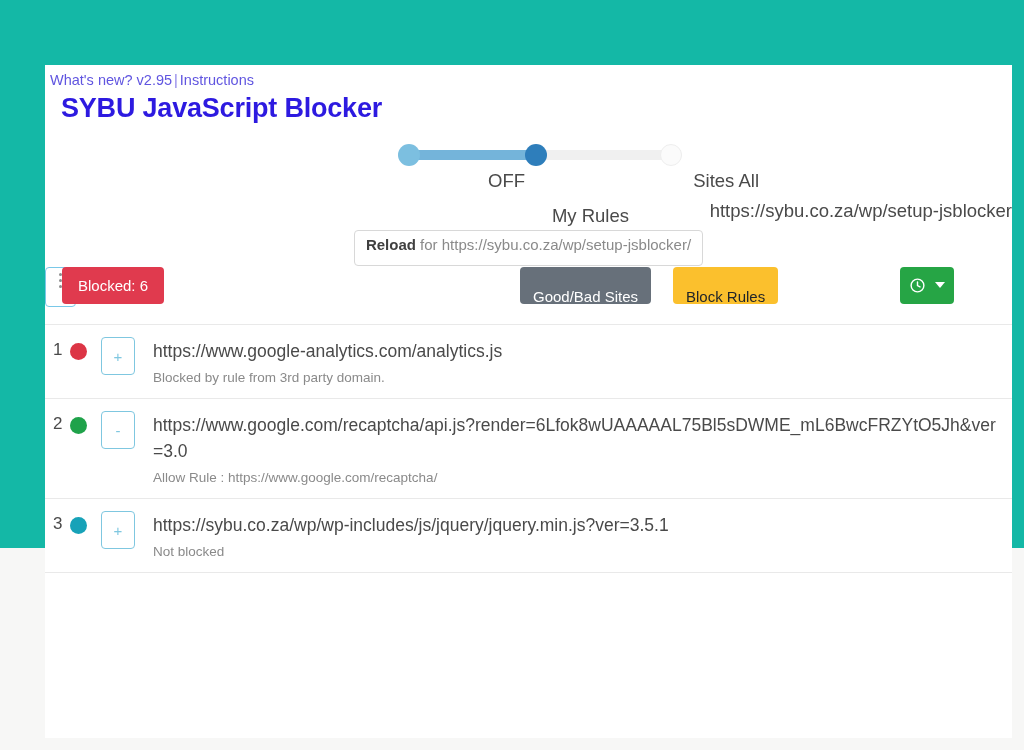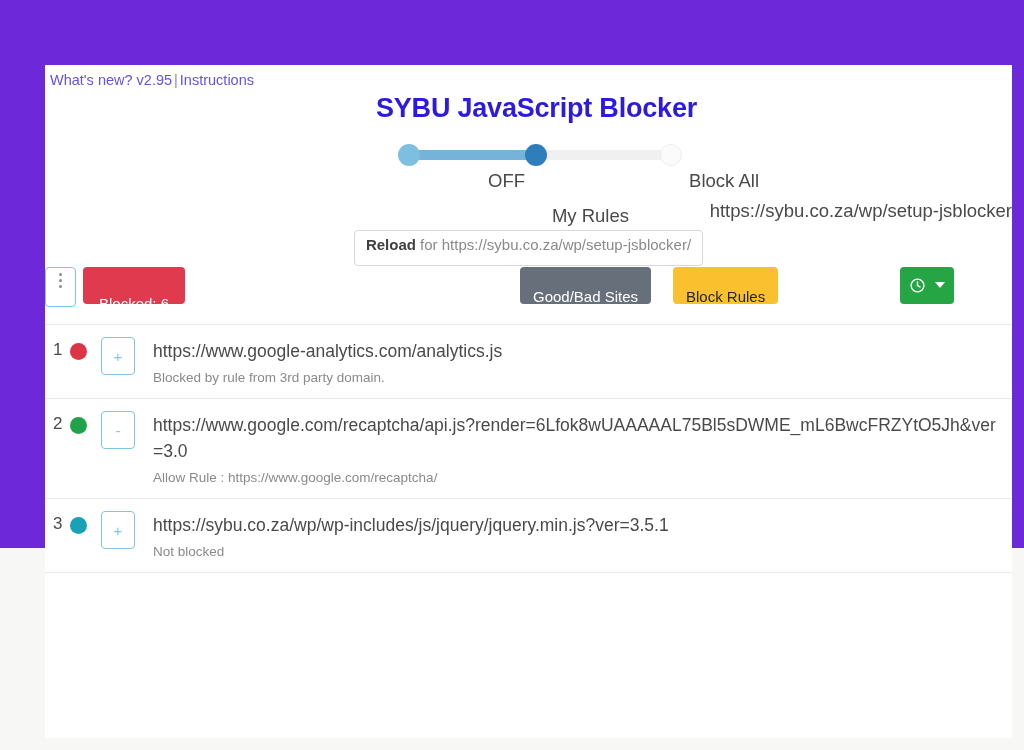--- a/index.html
+++ b/index.html
@@ -9,21 +9,21 @@
     width: 1024px;
     height: 750px;
     overflow: hidden;
     font-family: "Liberation Sans", sans-serif;
   }
 
   #app {
     position: relative;
     width: 1024px;
     height: 548px;
-    background: #6d28d9;
+    background: #14b8a6;
   }
 
   
   .panel {
     position: absolute;
     left: 45px;
     top: 65px;
     width: 967px;
     height: 673px;
     background: #ffffff;
@@ -47,21 +47,20 @@
     color: #8a7fe8;
     padding: 0 2px;
   }
 
   
   .title {
     position: absolute;
     left: 16px;
     right: 0;
     top: 28px;
-    text-align: center;
     font-size: 27px;
     font-weight: bold;
     color: #2d1ae0;
     letter-spacing: -0.2px;
   }
 
   
   .slider-wrap {
     position: absolute;
     left: 0;
@@ -186,22 +185,21 @@
     font-family: "Liberation Sans", sans-serif;
     cursor: pointer;
     padding: 11px 13px;
     line-height: 37px;
     box-sizing: border-box;
     white-space: nowrap;
   }
   .btn-blocked {
     left: 17px;
     background: #e03a4e;
-    padding: 18px 16px;
-    margin-left: 21px;
+    padding: 0 16px;
   }
   .btn-goodbad {
     left: 475px;
     background: #67707a;
   }
   .btn-blockrules {
     left: 628px;
     background: #fbc02d;
     color: #212529;
   }
@@ -345,21 +343,21 @@
         <div class="track-fill"></div>
         <div class="knob off"></div>
         <div class="knob mid"></div>
         <div class="knob all"></div>
       </div>
     </div>
 
     <div class="slider-labels">
       <span class="lbl-off">OFF</span>
       <span class="lbl-my">My Rules</span>
-      <span class="lbl-block">Block All</span>
+      <span class="lbl-block">Sites All</span>
     </div>
 
     <div class="page-url">https://sybu.co.za/wp/setup-jsblocker</div>
 
     <div class="reload-wrap">
       <div class="reload-box">
         <b>Reload</b>
         <span>for https://sybu.co.za/wp/setup-jsblocker/</span>
       </div>
     </div>

